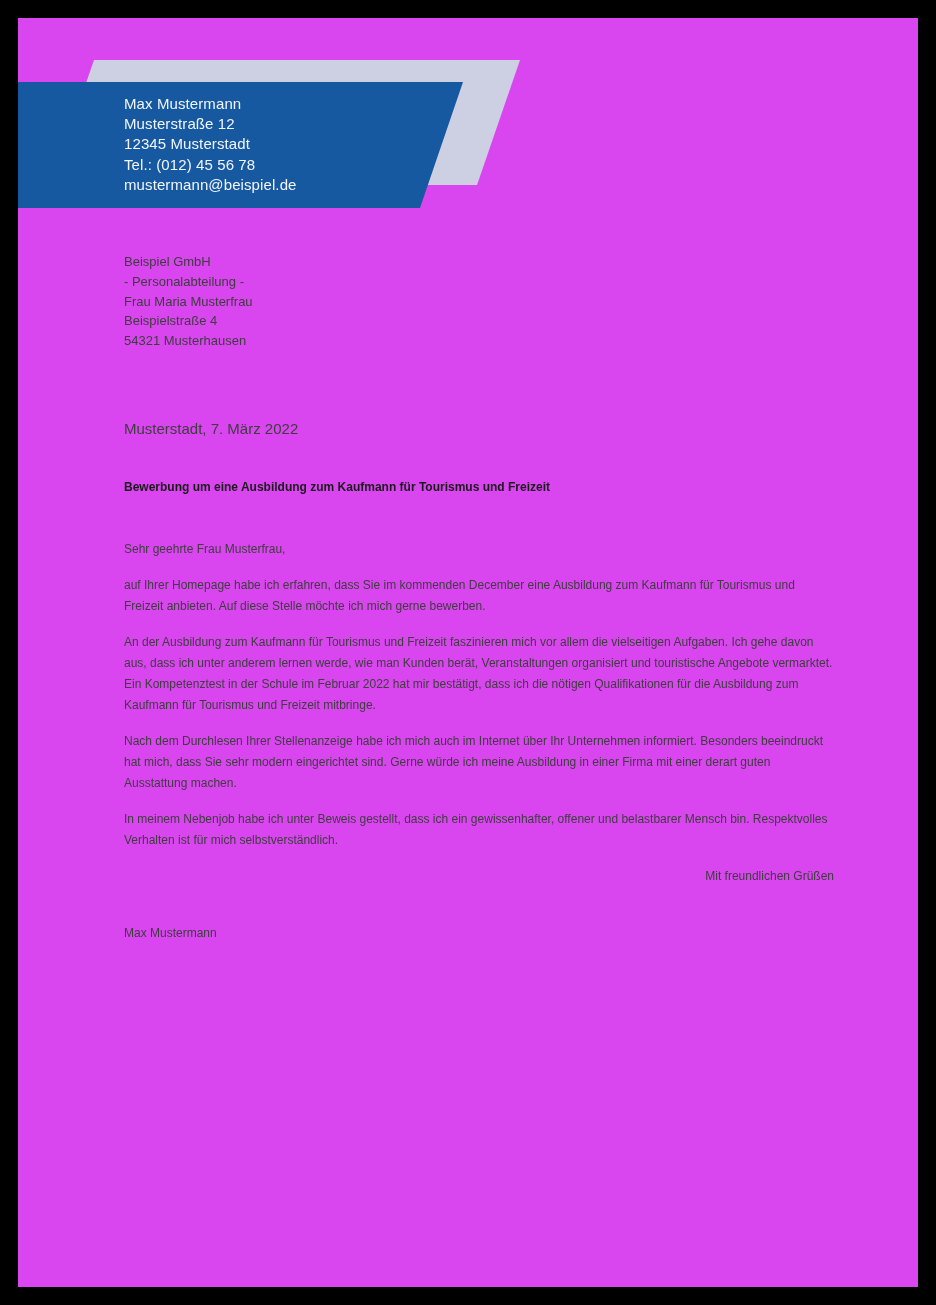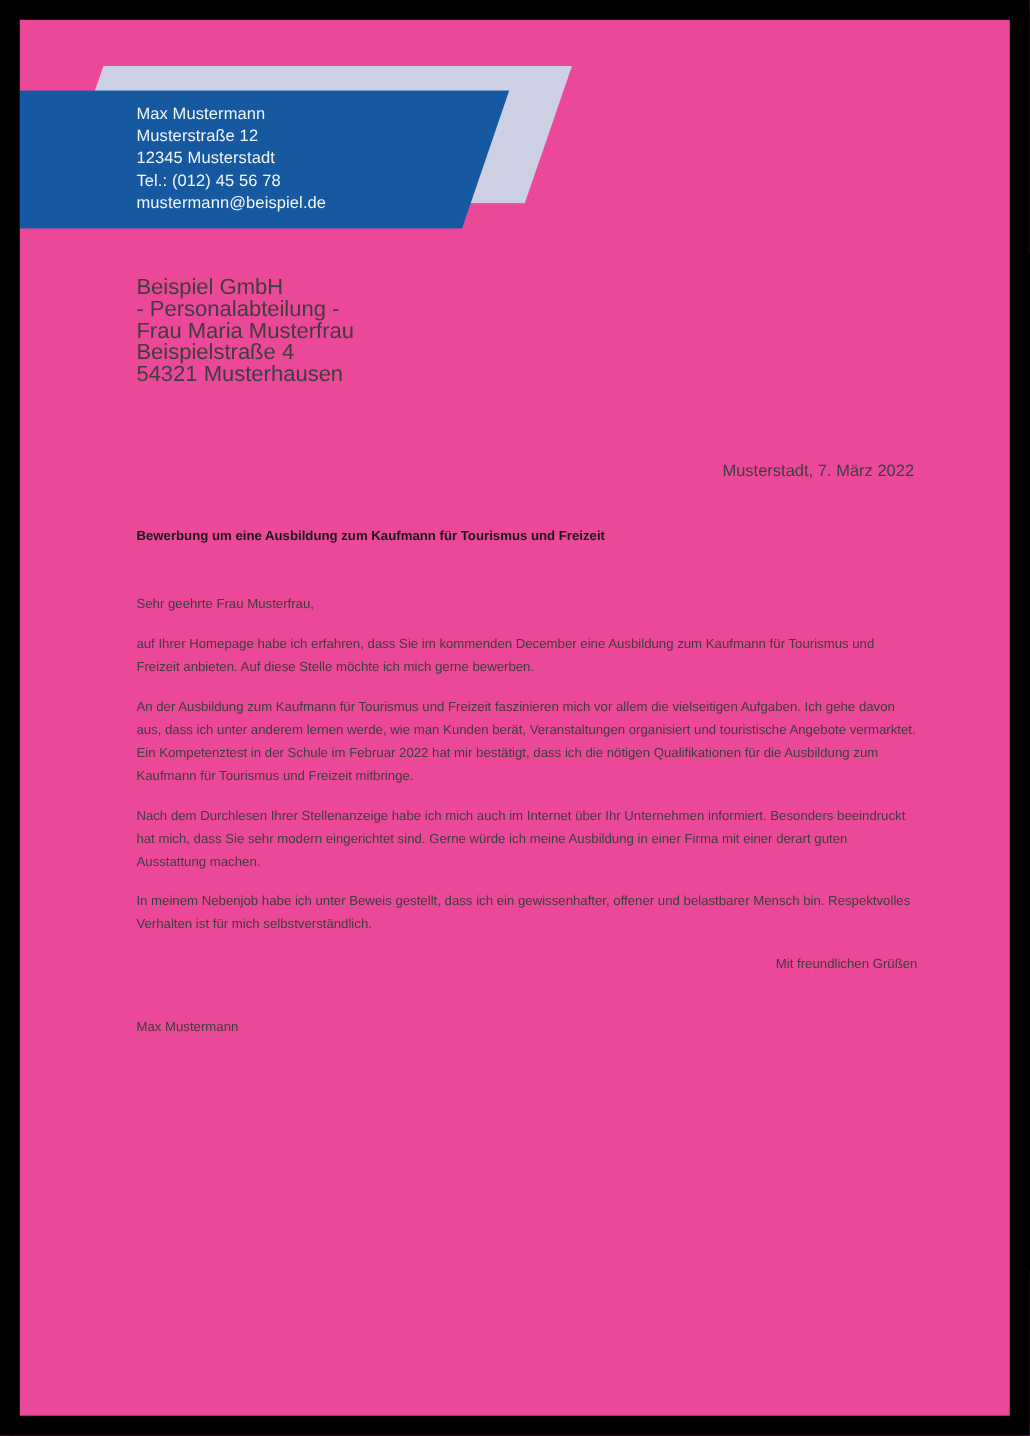--- a/index.html
+++ b/index.html
@@ -12,21 +12,21 @@
     height: 1305px;
     background: #000;
     border-radius: 12px;
     overflow: hidden;
     margin: 0 auto;
   }
   .page {
     position: absolute;
     left: 18px; top: 18px;
     width: 900px; height: 1269px;
-    background: #ec4899;
+    background: #d946ef;
     overflow: hidden;
   }
 
   
   .banner-gray {
     position: absolute;
     left: 0; top: 42px;
     width: 520px; height: 125px;
     background: var(--banner-gray, #cdd0e2);
     clip-path: polygon(76px 0, 502px 0, 459px 125px, 33px 125px);
@@ -44,29 +44,29 @@
     color: #f2f5fa;
     font-size: 15px;
     line-height: 20.2px;
     letter-spacing: 0.1px;
   }
 
   .recipient-block {
     position: absolute;
     left: 106px; top: 234px;
     color: #3e3e3e;
-    font-size: 20px;
+    font-size: 13px;
     line-height: 19.8px;
   }
 
   .date-line {
     position: absolute;
     left: 106px; top: 402px;
     width: 707px;
-    text-align: right;
+    text-align: left;
     color: #3e3e3e;
     font-size: 15px;
   }
 
   .subject-line {
     position: absolute;
     left: 106px; top: 462px;
     width: 707px;
     color: #1a1a1a;
     font-size: 12px;

